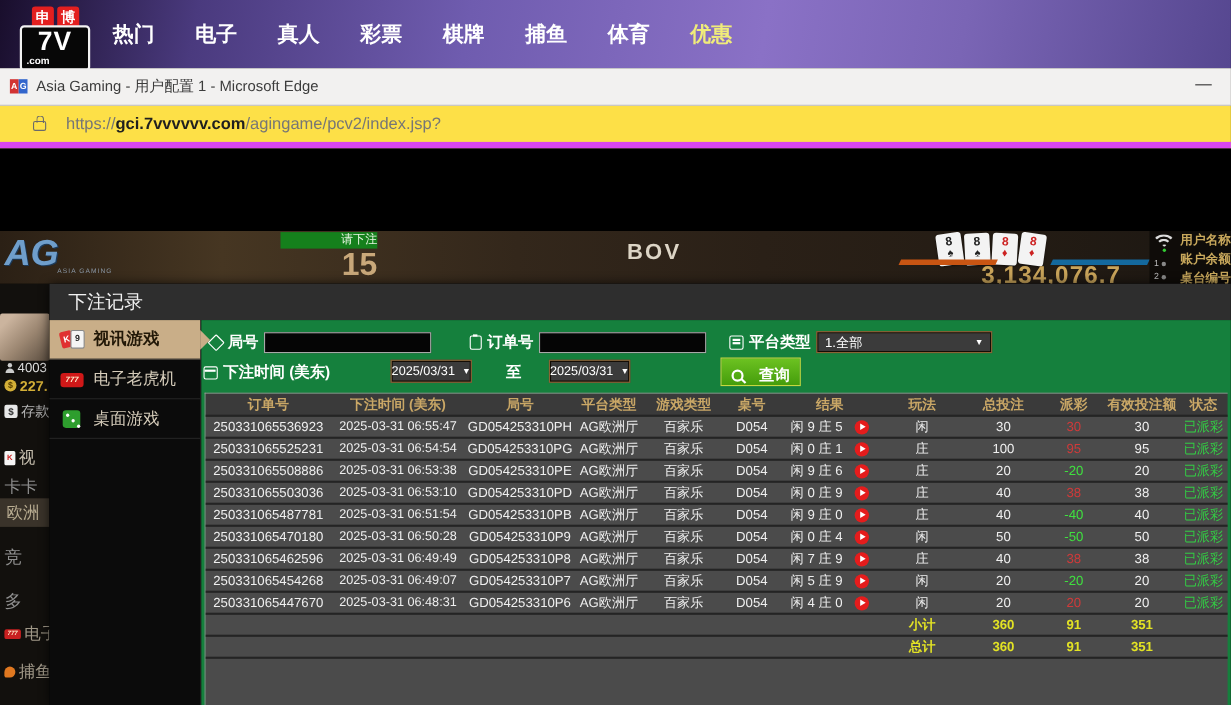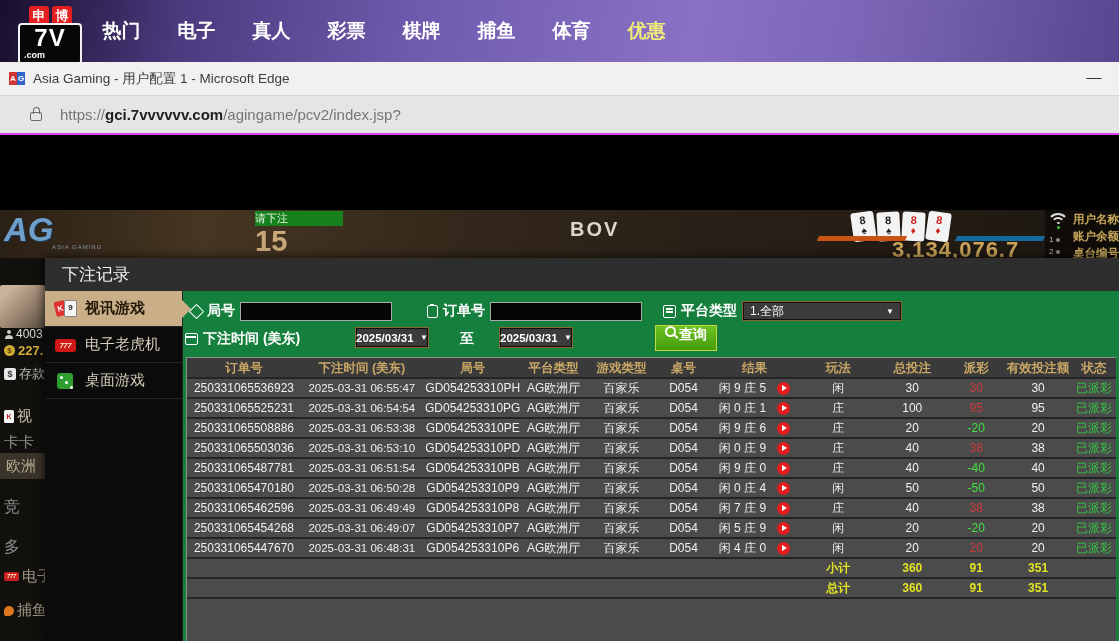--- a/index.html
+++ b/index.html
@@ -19,34 +19,34 @@
 
   
   .titlebar{height:34px;background:#f2f1f0;border-bottom:1px solid #d6d6d6;display:flex;align-items:center;position:relative}
   .favicon{display:flex;margin-left:9px}
   .favicon span{width:8px;height:13px;color:#fff;font-size:8px;font-weight:bold;text-align:center;line-height:13px}
   .fav-a{background:#d23333}.fav-g{background:#3366cc}
   .win-title{margin-left:8px;font-size:13.5px;color:#3c3c3c}
   .win-min{position:absolute;right:8px;top:0;width:34px;height:33px;text-align:center;line-height:30px;color:#333;font-size:15px;cursor:pointer}
 
   
-  .urlbar{height:39px;background:#e5e5e5;border-bottom:2px solid #d946ef;display:flex;align-items:center}
+  .urlbar{height:39px;background:#fde047;border-bottom:6px solid #d946ef;display:flex;align-items:center}
   .lock{width:12px;height:9px;border:1.5px solid #6a6a6a;border-radius:2px;position:relative;margin-left:30px;margin-top:4px}
   .lock::before{content:"";position:absolute;top:-6px;left:1.5px;width:5px;height:6px;border:1.5px solid #6a6a6a;border-bottom:none;border-radius:4px 4px 0 0}
   .url-text{margin-left:18px;font-size:15px;color:#767676;white-space:nowrap}
   .url-text b{color:#1f1f1f;font-weight:600}
 
   
   .stage{position:relative;height:506px;background:#000;overflow:hidden}
 
   
   .casino{position:absolute;left:0;top:75px;width:100%;height:48px;background:linear-gradient(90deg,#2b2015 0%,#463622 18%,#33271b 42%,#2a2017 62%,#241c14 82%,#1c1712 100%)}
   .ag-logo{position:absolute;left:4px;top:2px;font-size:33px;font-weight:900;font-style:italic;color:#6f9ecb;text-shadow:1px 1px 0 #1c3a5a;line-height:36px}
   .ag-sub{position:absolute;left:52px;top:34px;font-size:6px;color:#8a97a5;letter-spacing:1px}
-  .bet-banner{position:absolute;left:255px;top:1px;width:88px;text-align:left}
+  .bet-banner{position:absolute;left:255px;top:1px;width:88px;text-align:right}
   .bb-top{background:#15801c;color:#e8f5e2;font-size:11px;height:15px;line-height:15px}
   .bb-num{color:#c9a87a;font-size:29px;font-weight:bold;line-height:30px}
   .bov{position:absolute;left:570px;top:8px;font-size:20px;font-weight:bold;color:#ddd5c6;letter-spacing:2px}
   .cards8{position:absolute;left:852px;top:2px;display:flex;gap:2px}
   .c8{width:23px;height:29px;background:#f3f3f3;border-radius:3px;text-align:center;font-weight:bold;box-shadow:0 1px 2px rgba(0,0,0,.5)}
   .c8 .rk{display:block;font-size:11px;line-height:12px;margin-top:2px}
   .c8 .st{display:block;font-size:10px;line-height:10px}
   .c8.black{color:#222}.c8.red{color:#cc2222}
   .c8:nth-child(1){transform:rotate(-8deg)}.c8:nth-child(2){transform:rotate(-3deg)}
   .c8:nth-child(3){transform:rotate(3deg)}.c8:nth-child(4){transform:rotate(8deg)}
@@ -107,24 +107,24 @@
   .document-icon::after{content:"";position:absolute;left:8px;top:6px;width:7px;height:1.5px;background:#fff;box-shadow:0 3px 0 #fff,0 6px 0 #fff}
 
   .m-content{flex:1;position:relative;background:#15803d;min-width:0}
   .fgroup{position:absolute;display:flex;align-items:center;gap:5px;height:22px}
   .fg1{left:8px;top:9px}.fg2{left:244px;top:9px}.fg3{left:480px;top:9px}.fg4{left:2px;top:37px}
   .flabel{font-size:14px;font-weight:bold;color:#fff;white-space:nowrap}
   .txt{width:152px;height:19px;background:#050505;border:1px solid #a8a8a8;color:#eee;font-size:12px;padding:0 4px;outline:none}
   .dd{background:#3b3b3b;border:1px solid #8a6434;box-shadow:inset 0 0 0 1px #140d05;color:#fff;font-size:12px;display:flex;align-items:center;cursor:pointer}
   .dd .arr{font-size:8px;color:#fff}
   .dd-platform{width:160px;height:20px;justify-content:space-between;padding:0 7px}
-  .dd-date{position:absolute;width:74px;height:21px;justify-content:space-between;gap:4px;font-weight:bold;font-size:11.5px}
+  .dd-date{position:absolute;width:74px;height:21px;justify-content:space-between;gap:4px;font-weight:normal;font-size:11.5px}
   .dd-date1{left:172px;top:36px}.dd-date2{left:316px;top:36px}
   .to-label{position:absolute;left:277px;top:39px;font-size:14px;font-weight:bold;color:#fff}
-  .btn-search{position:absolute;left:472px;top:34px;height:26px;background:linear-gradient(#6cc221,#459d0c);border:1px solid #c6d83f;color:#fff;font-size:14px;font-weight:bold;display:flex;align-items:flex-start;gap:0;padding:0 9px;cursor:pointer}
+  .btn-search{position:absolute;left:472px;top:34px;height:26px;background:linear-gradient(#6cc221,#459d0c);border:1px solid #c6d83f;color:#fff;font-size:14px;font-weight:bold;display:flex;align-items:flex-end;gap:11px;padding:0 9px;cursor:pointer}
   .ic-tag{width:11px;height:11px;border:1.5px solid #fff;border-radius:1px;transform:rotate(45deg);display:inline-block}
   .ic-clip{width:11px;height:13px;border:1.5px solid #fff;border-radius:2px;position:relative;display:inline-block}
   .ic-clip::before{content:"";position:absolute;left:1.5px;top:-2px;width:4px;height:2px;background:#fff}
   .ic-list{width:13px;height:13px;border:1.5px solid #fff;border-radius:2px;position:relative;display:inline-block}
   .ic-list::before{content:"";position:absolute;left:1.5px;top:2.5px;width:7px;height:1.5px;background:#fff;box-shadow:0 3px 0 #fff}
   .ic-cal{width:13px;height:12px;border:1.5px solid #fff;border-radius:2px;position:relative;display:inline-block}
   .ic-cal::before{content:"";position:absolute;left:0;top:2px;width:10px;height:1.5px;background:#fff}
   .ic-search{width:14px;height:14px;position:relative;display:inline-block}
   .ic-search::before{content:"";position:absolute;left:0;top:0;width:7px;height:7px;border:2px solid #fff;border-radius:50%}
   .ic-search::after{content:"";position:absolute;left:9.5px;top:8px;width:2px;height:5px;background:#fff;transform:rotate(-45deg)}

